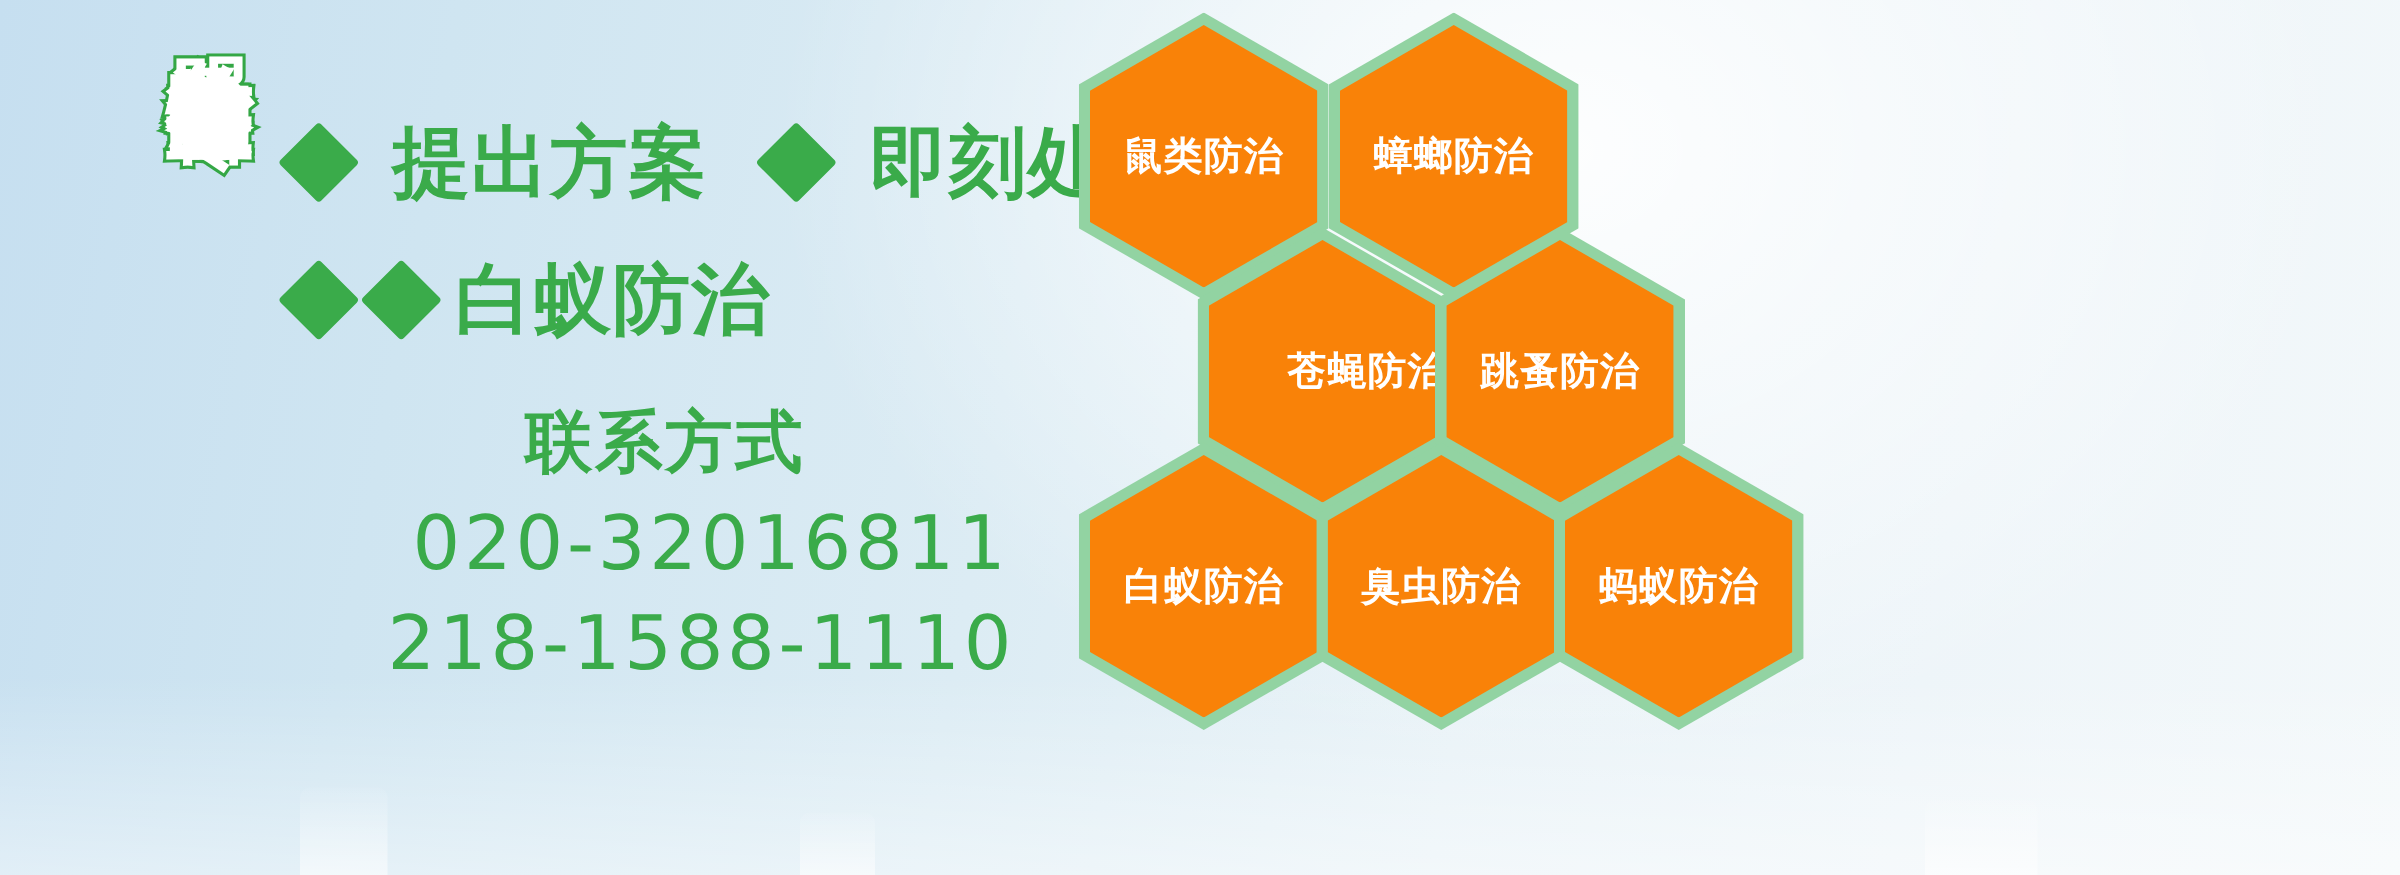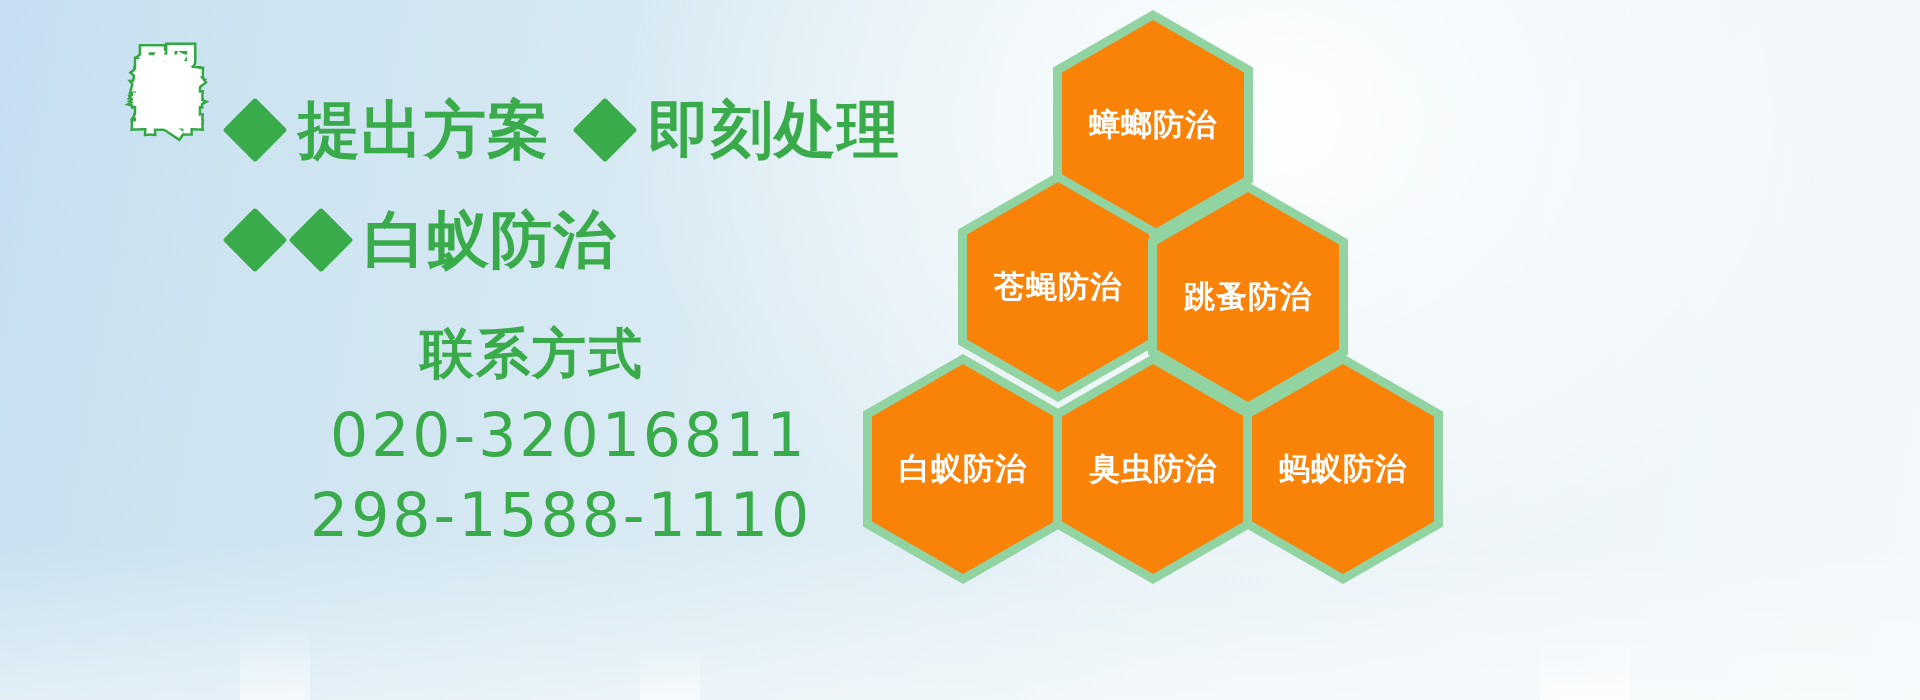--- a/index.html
+++ b/index.html
@@ -49,21 +49,21 @@
     white-space:nowrap;
     letter-spacing:1px;
   }
   .bullet-row .dia{
     display:inline-block;width:46px;height:46px;
     background:#3aab4a;transform:rotate(45deg);
     margin-right:20px;flex:0 0 auto;
     border-radius:3px;
   }
   .bullet-row .txt{margin-right:32px;}
-  #bullet-row-1{left:232px;top:88px;}
+  #bullet-row-1{left:232px;top:88px;gap:16px;}
   #bullet-row-2{left:232px;top:198px;}
 
   
   #contact-heading{
     position:absolute;left:420px;top:318px;
     font-size:54px;font-weight:bold;color:#3aab4a;
     letter-spacing:2px;white-space:nowrap;
   }
   .phone{
     position:absolute;
@@ -117,32 +117,36 @@
   </div>
 
   <div class="bullet-row" id="bullet-row-2">
     <span class="dia"></span>
     <span class="dia"></span>
     <span class="txt">白蚁防治</span>
   </div>
 
   <div id="contact-heading">联系方式</div>
   <div class="phone" id="phone-1">020-32016811</div>
-  <div class="phone" id="phone-2">298-1588-1110</div>
+  <div class="phone" id="phone-2">218-1588-1110</div>
 
   <div id="honeycomb">
 
+    <div class="hex" style="left:8px;top:10px;">
+      <div class="inner"></div>
+      <span class="label">鼠类防治</span>
+    </div>
 
-    <div class="hex" style="left:198px;top:10px;">
+    <div class="hex" style="left:208px;top:10px;">
       <div class="inner"></div>
       <span class="label">蟑螂防治</span>
     </div>
 
 
-    <div class="hex" style="left:103px;top:172px;">
+    <div class="hex" style="left:103px;top:182px;justify-content:flex-end;">
       <div class="inner"></div>
       <span class="label">苍蝇防治</span>
     </div>
 
     <div class="hex" style="left:8px;top:354px;">
       <div class="inner"></div>
       <span class="label">白蚁防治</span>
     </div>
 
     <div class="hex" style="left:293px;top:182px;">

